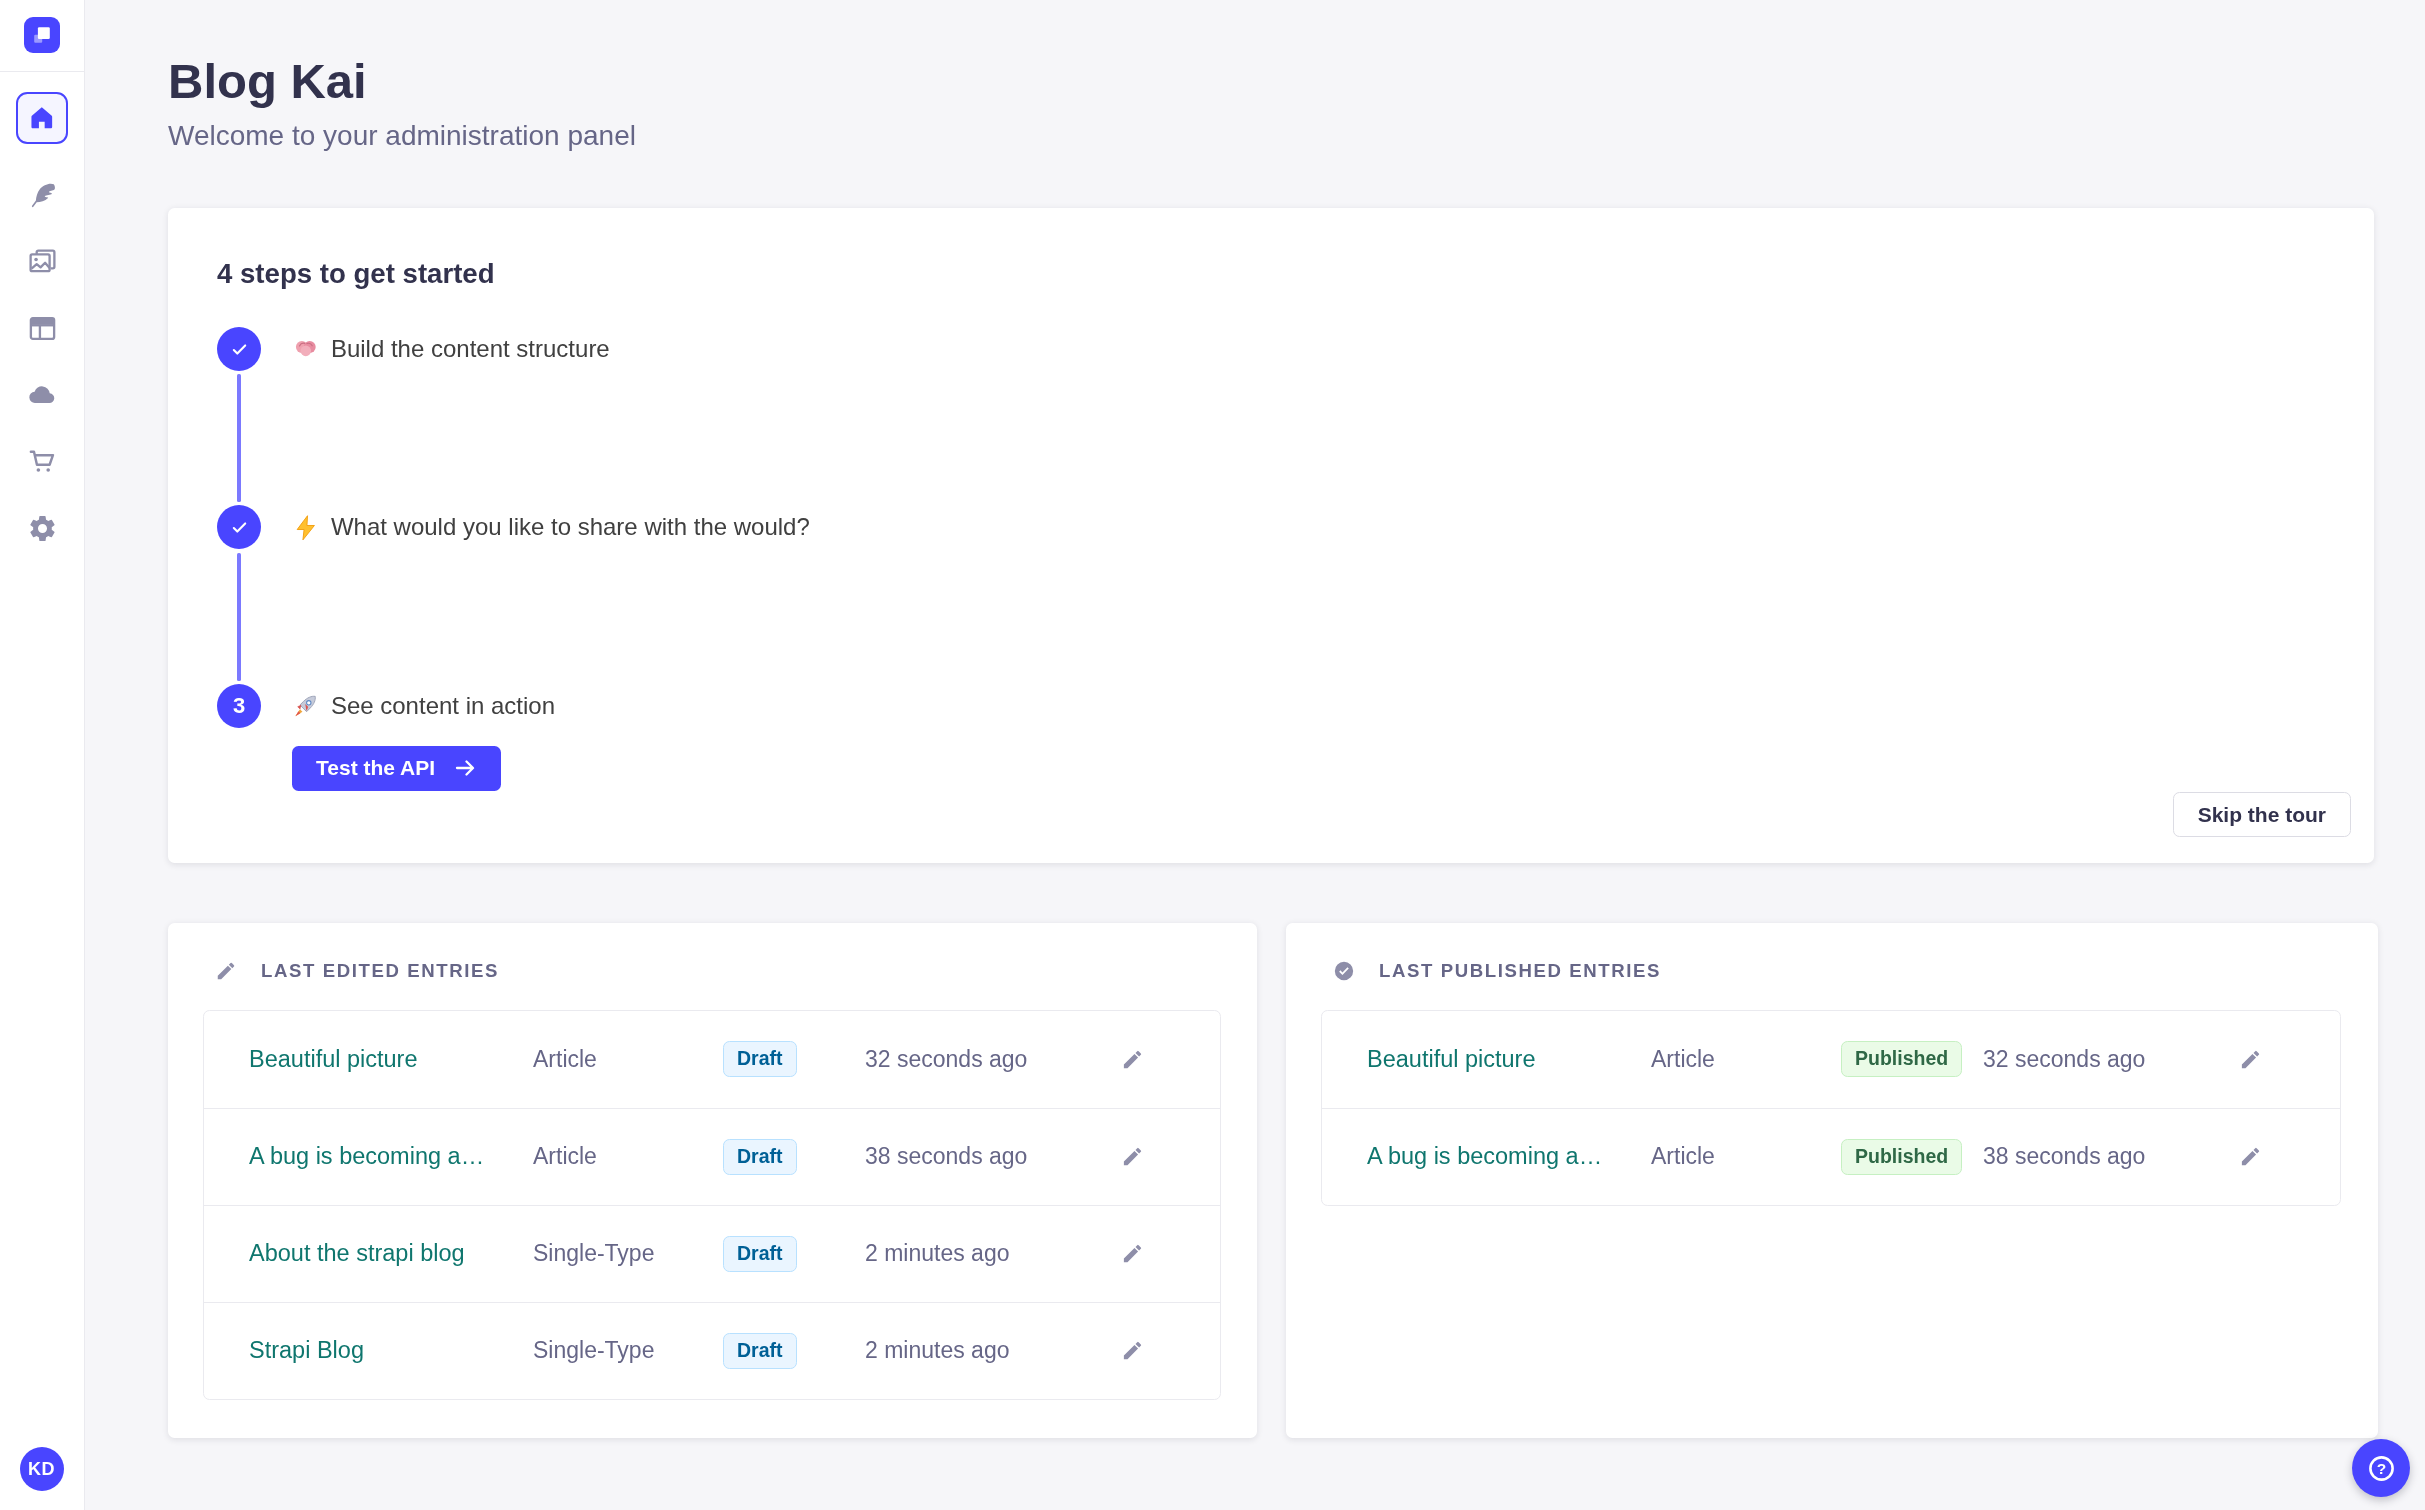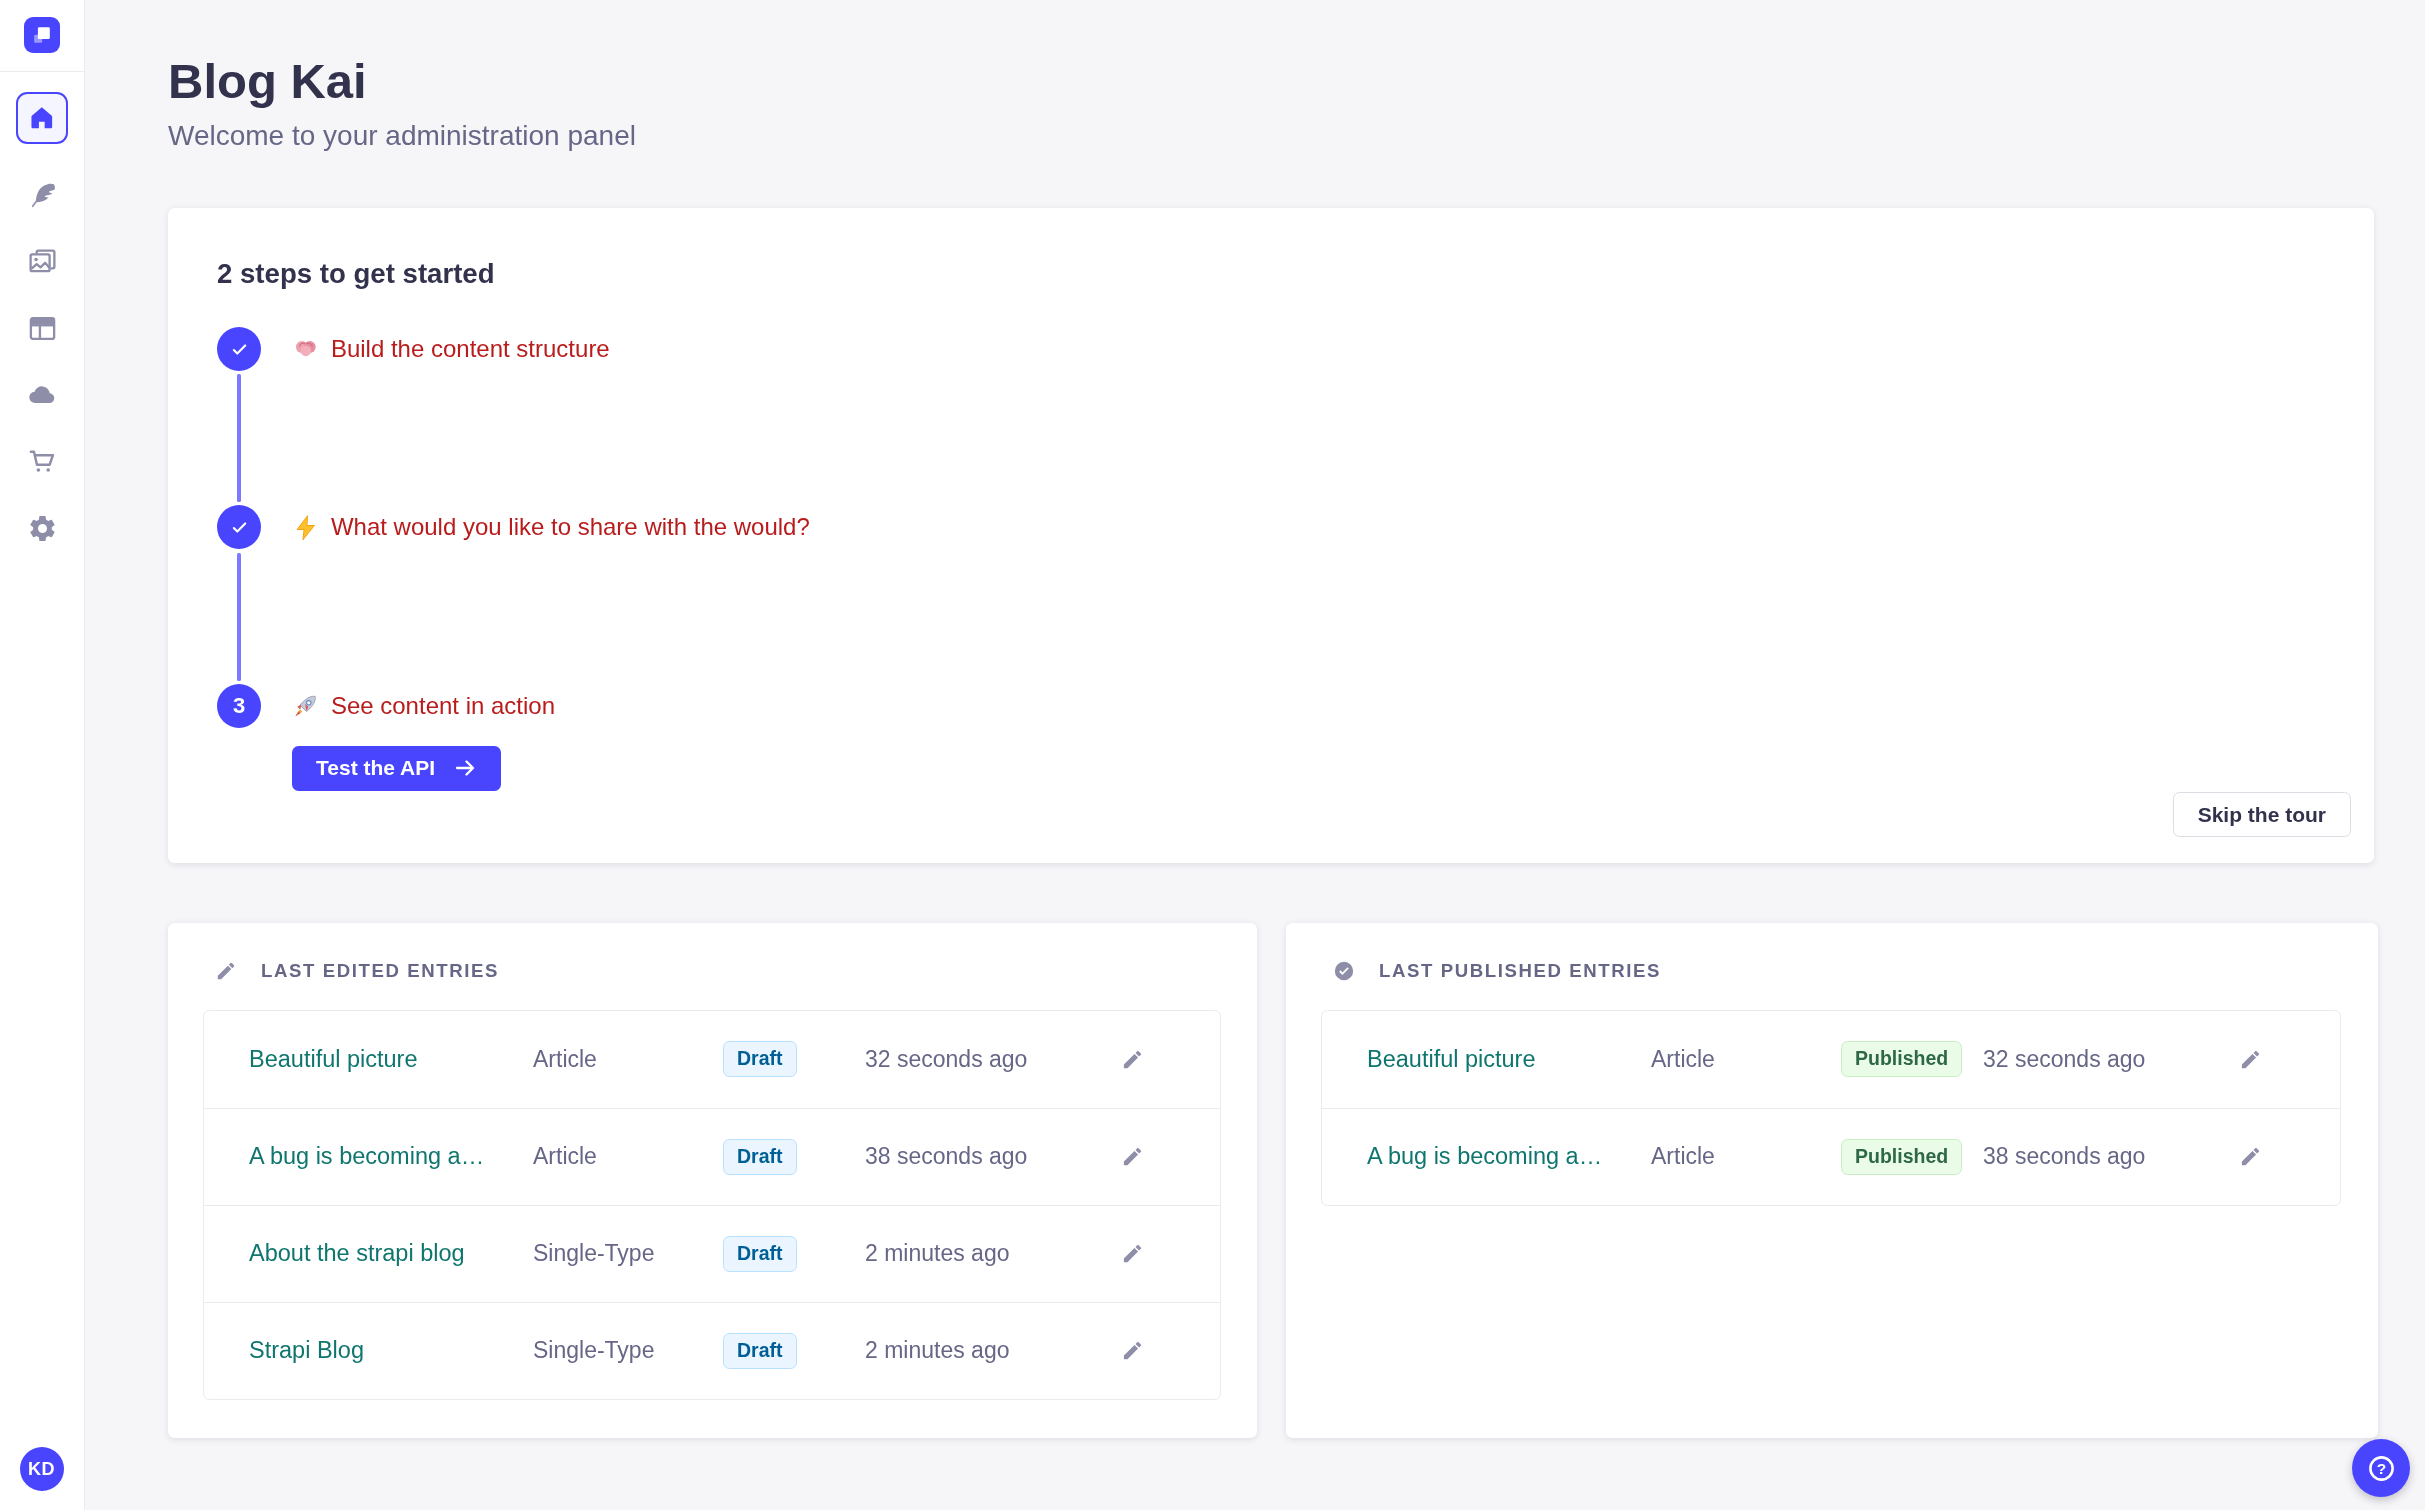--- a/index.html
+++ b/index.html
@@ -69,21 +69,21 @@
   .step-circle {
     width:44px; height:44px; border-radius:50%; background:#4945FF; flex:0 0 44px;
     display:flex; align-items:center; justify-content:center;
     color:#FFFFFF; font-size:22px; font-weight:600;
   }
   .step-circle svg { width:21px; height:21px; }
   .step-connector { width:3.2px; height:128px; background:#7B79FF; border-radius:1.6px; margin:3.2px 0; }
   .step-body { margin-left:31px; padding-top:0; }
   .step-label-row { display:flex; align-items:center; height:44px; gap:11.3px; }
   .step-emoji svg { width:27.6px; height:27.6px; }
-  .step-label { font-size:24px; font-weight:500; color:#b91c1c; }
+  .step-label { font-size:24px; font-weight:500; color:#404040; }
   .step-action-btn {
     margin-top:18px; height:45px; padding:0 24px;
     background:#4945FF; color:#FFFFFF; border:none; border-radius:6.5px; cursor:pointer;
     font-family:"Liberation Sans", sans-serif; font-size:21px; font-weight:700;
     display:inline-flex; align-items:center; gap:18px;
   }
   .step-action-btn svg { width:24px; height:24px; }
   .skip-btn {
     position:absolute; right:23px; bottom:26px; height:45px; padding:0 24px;
     background:#FFFFFF; border:0.8px solid #DCDCE4; border-radius:6.5px; cursor:pointer;
@@ -209,21 +209,21 @@
         </span>
       </button>
     </nav>
   <button class="avatar">KD</button>
 </aside>
 
 <h1 class="page-title">Blog Kai</h1>
 <div class="page-subtitle">Welcome to your administration panel</div>
 
 <section class="steps-card">
-  <h2 class="steps-title">2 steps to get started</h2>
+  <h2 class="steps-title">4 steps to get started</h2>
   <div id="steps-container">
   <div class="step">
     <div class="step-rail">
       <div class="step-circle">
             <span>
               <svg viewBox="0 0 24 24" fill="none" stroke="#FFFFFF" stroke-width="2.4" stroke-linecap="round" stroke-linejoin="round">
                 <path d="M5.5 12.6l4 4 9-9.2"></path>
               </svg>
             </span>
           </div>

